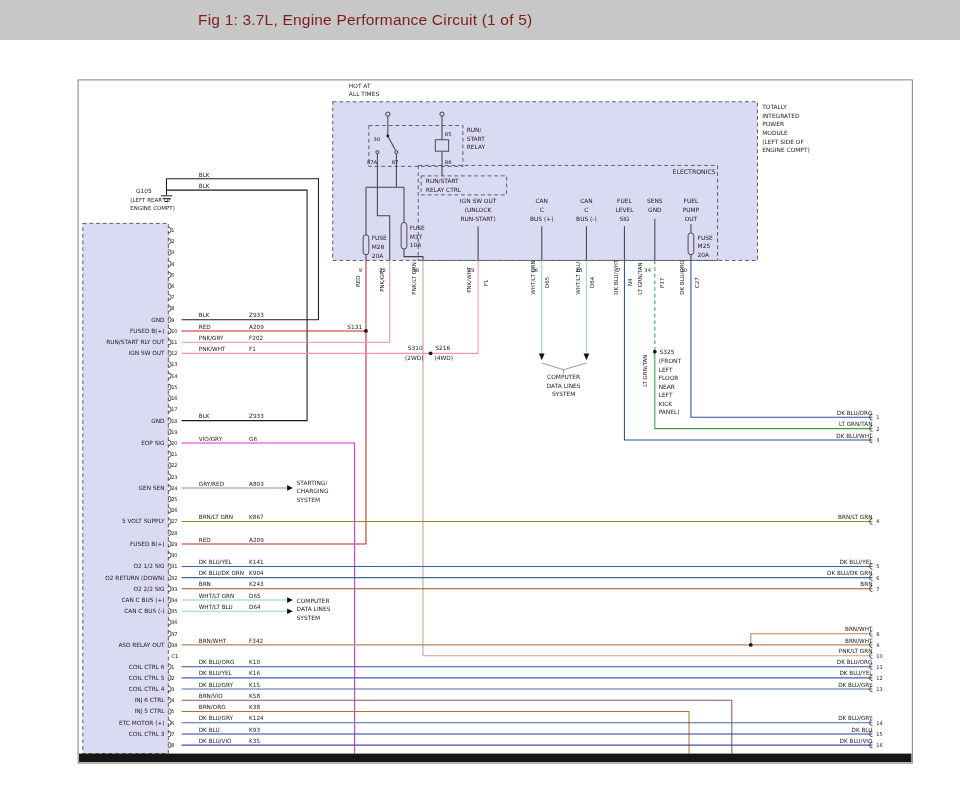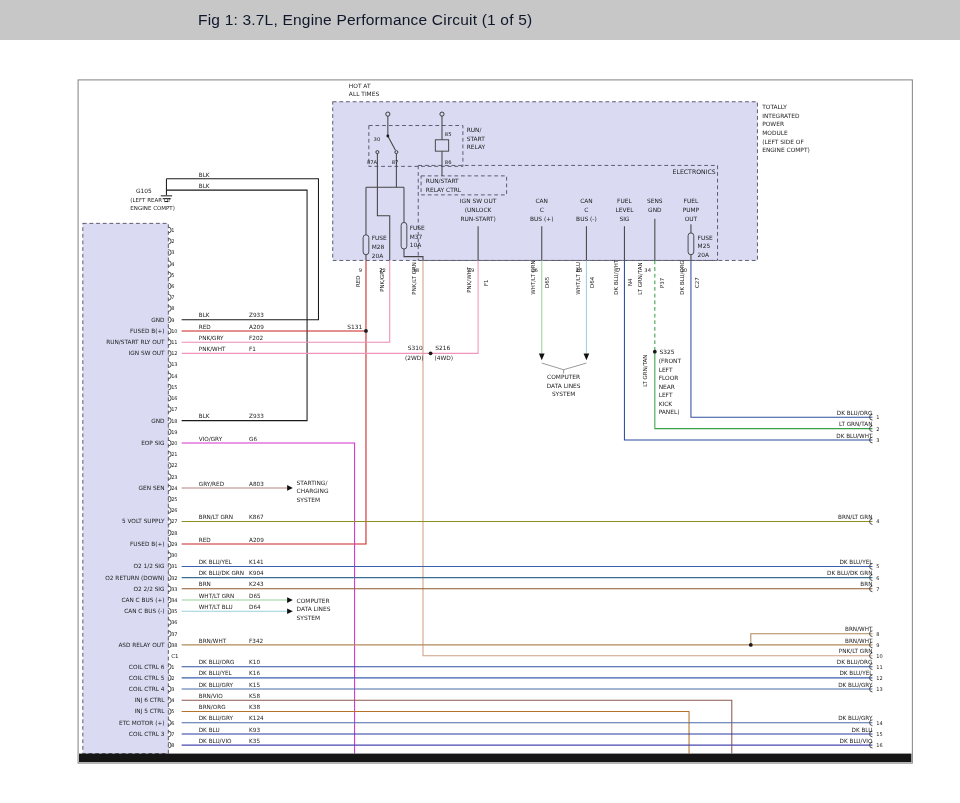--- a/index.html
+++ b/index.html
@@ -1,18 +1,18 @@
 <!DOCTYPE html>
 <html><head>
 <meta charset="utf-8">
 <style>
   html,body{margin:0;padding:0;background:#ffffff;}
   body{width:960px;height:803px;overflow:hidden;font-family:"Liberation Sans",sans-serif;}
   .header{width:960px;height:40px;background:#c7c7c7;position:relative;}
-  .header span{position:absolute;left:198px;top:0;line-height:40px;font-size:15.5px;color:#0f172a;letter-spacing:.2px;}
+  .header span{position:absolute;left:198px;top:0;line-height:40px;font-size:15.5px;color:#7f1d1d;letter-spacing:.2px;}
   svg{display:block;}
   svg text{font-family:"DejaVu Sans",sans-serif;fill:#1c1c1c;}
 </style>
 </head>
 <body>
 
 <div class="header">
   <span>Fig 1: 3.7L, Engine Performance Circuit (1 of 5)</span>
 </div>
 

